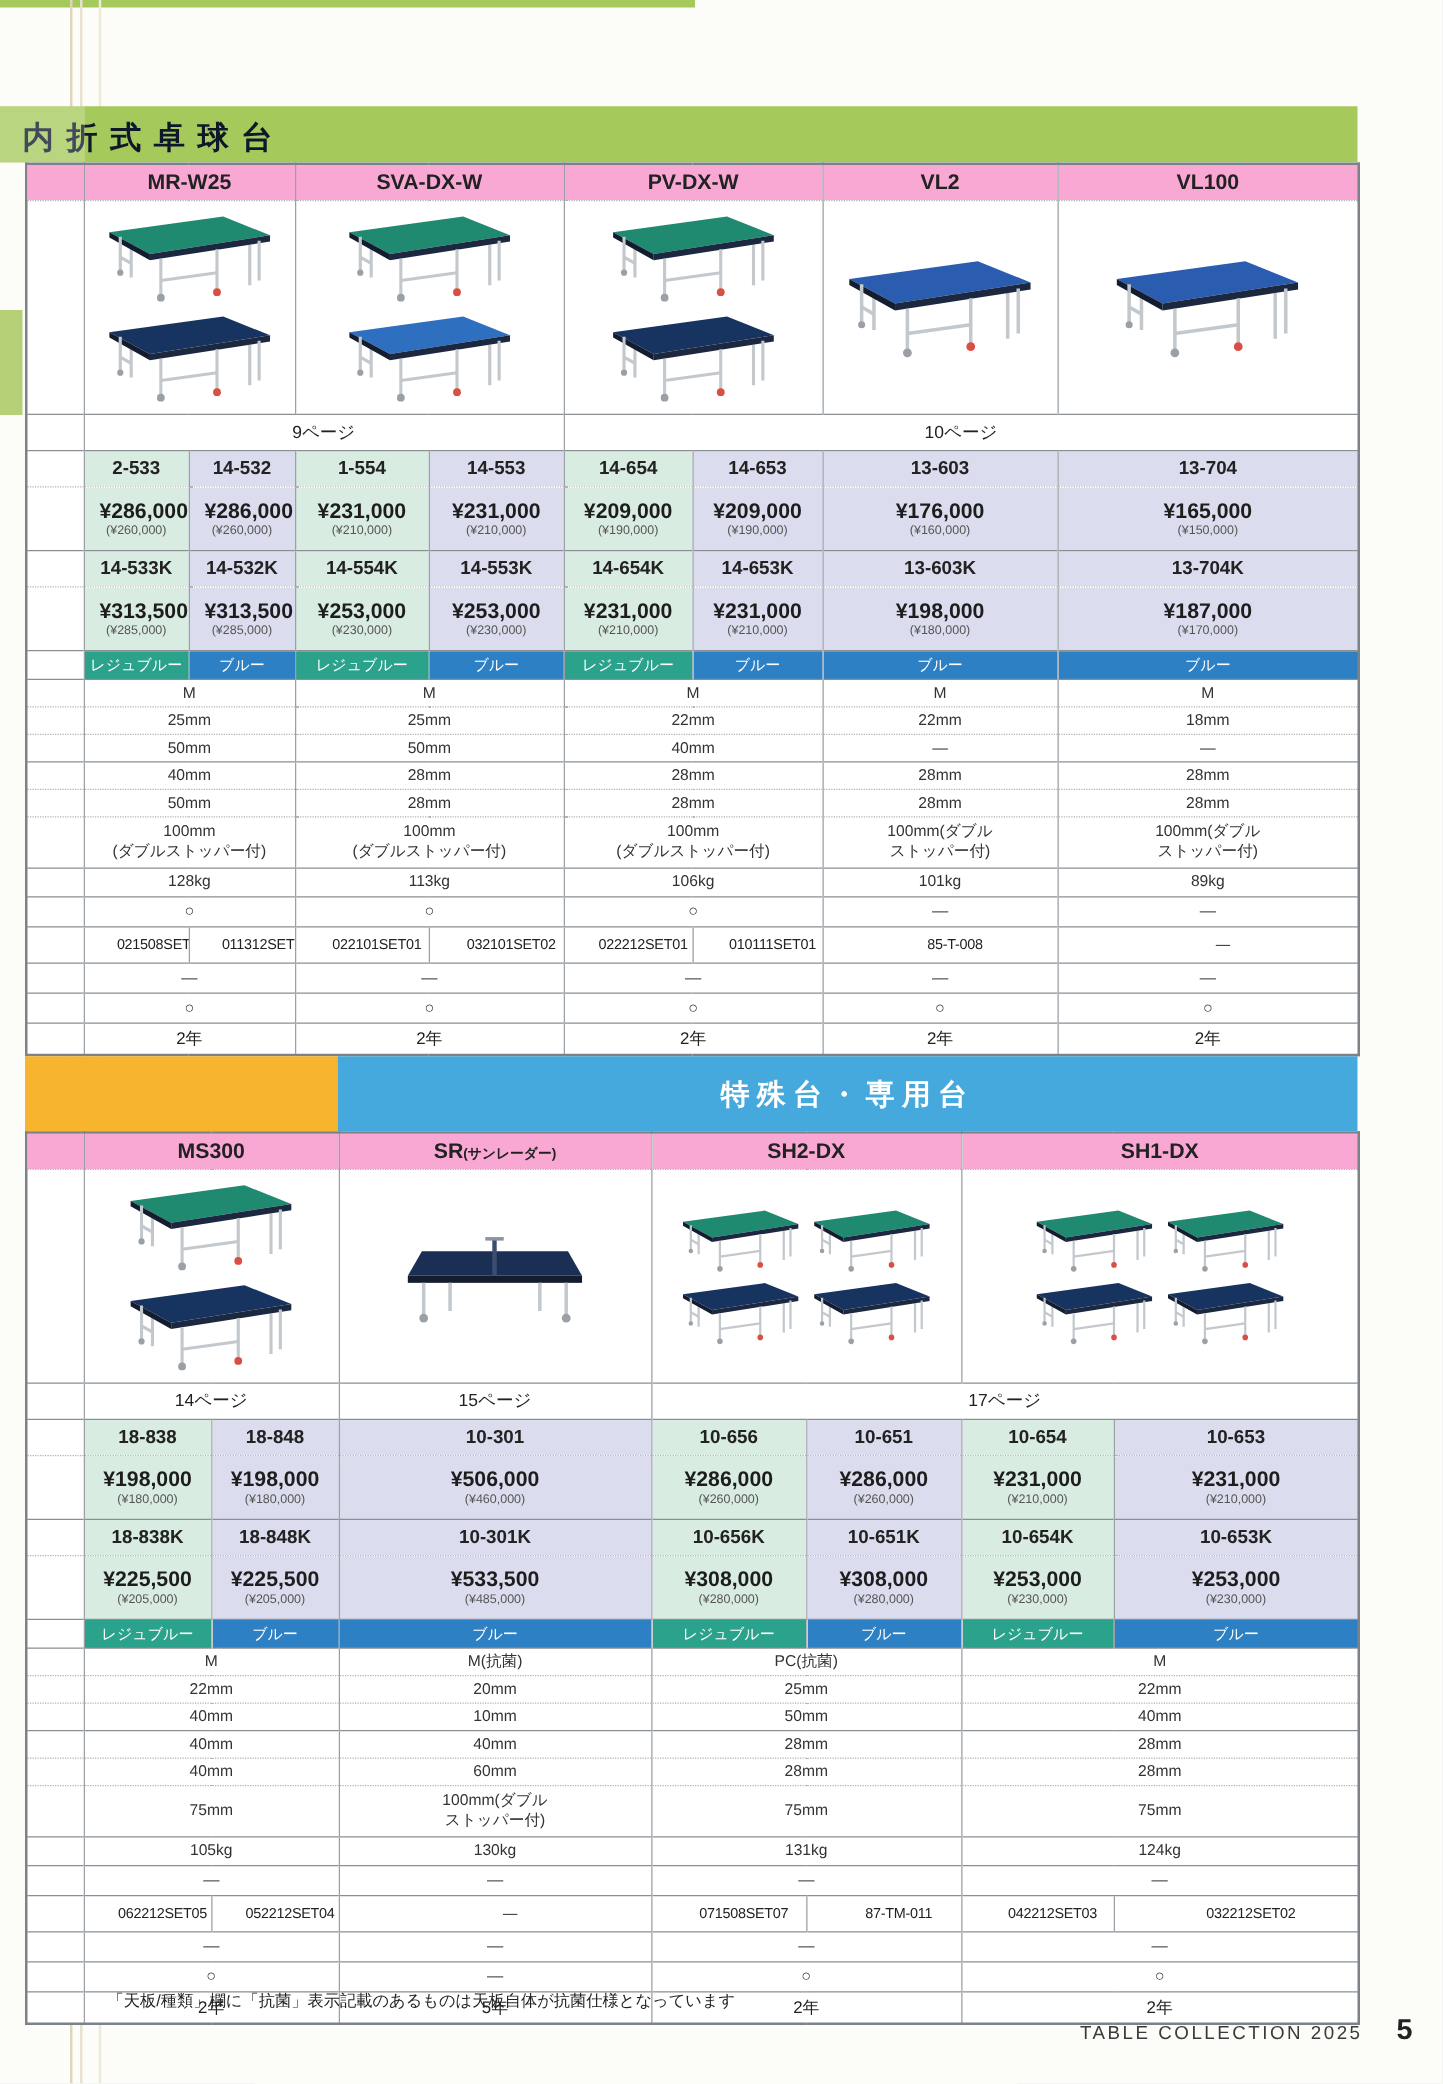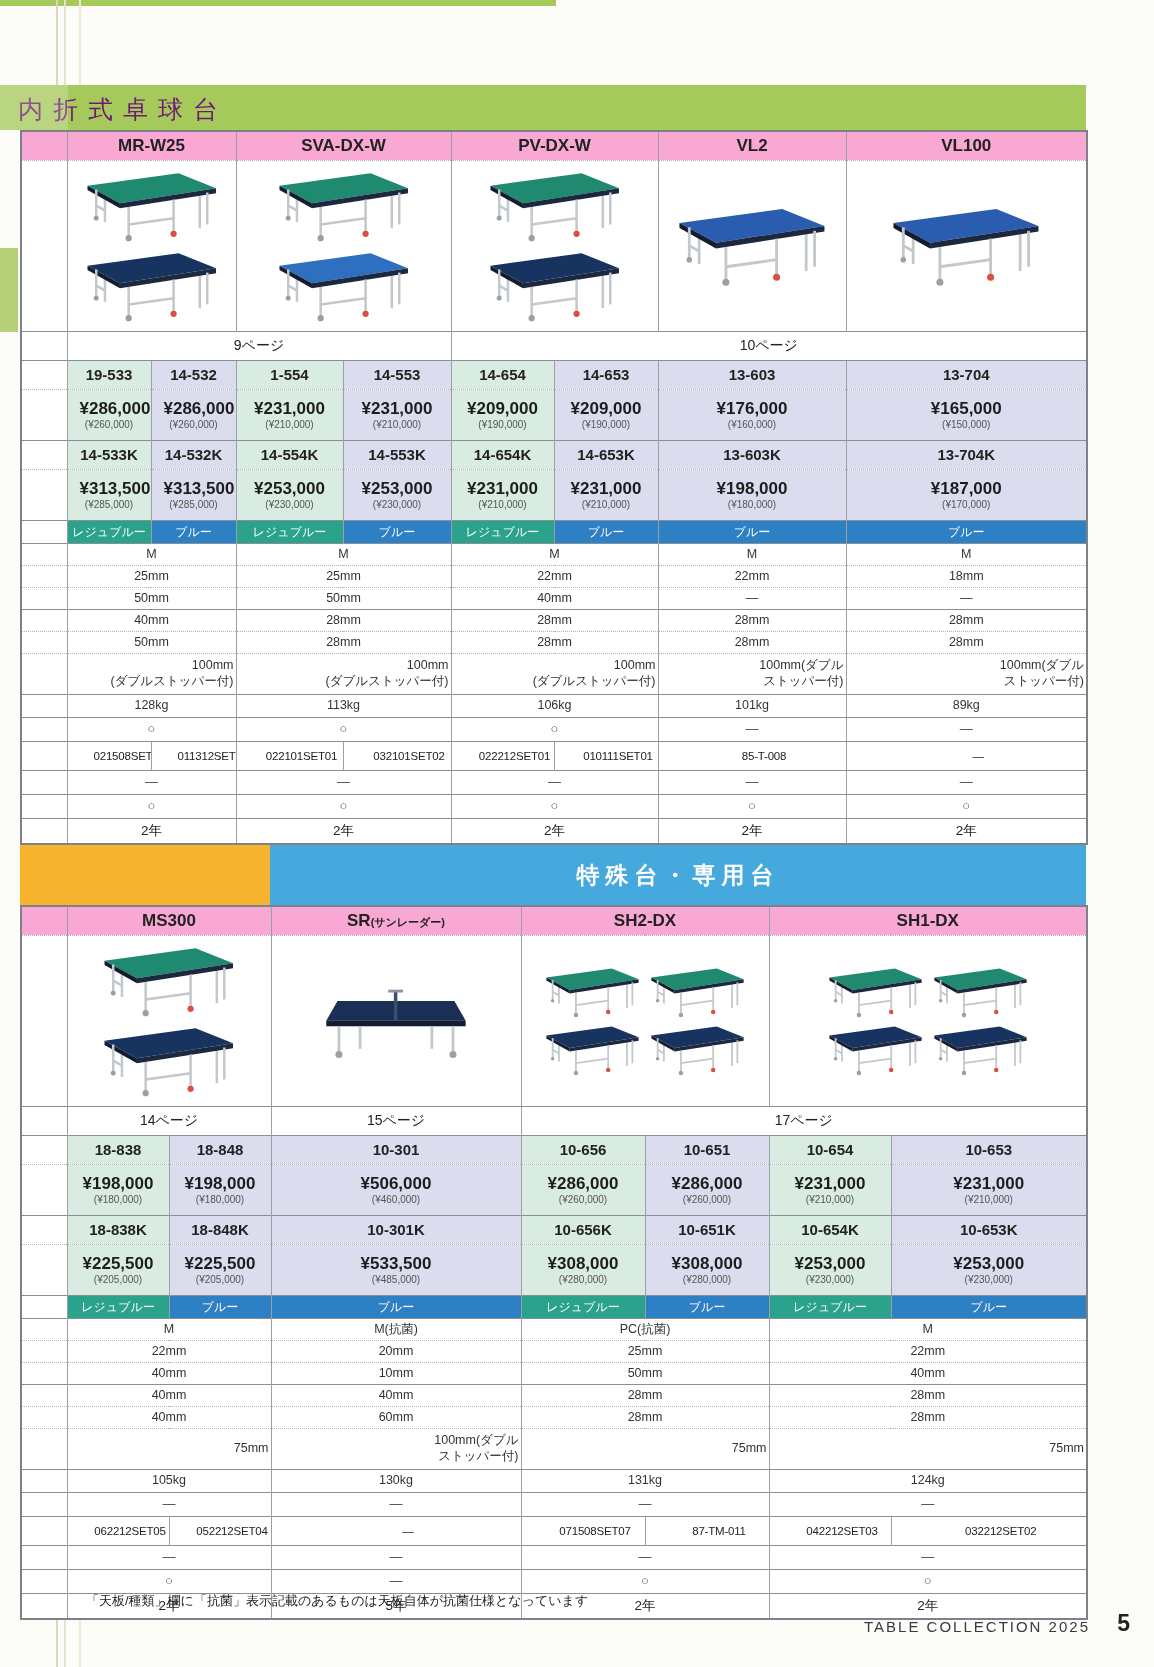--- a/index.html
+++ b/index.html
@@ -9,21 +9,21 @@
   
   .gutline{position:absolute;top:0;bottom:0;width:2px;}
   .gl1{left:56px;background:#ddd6bd;}
   .gl2{left:64px;background:#e7e2cc;}
   .gl3{left:79px;background:#efead8;}
 
   
   .topstrip{position:absolute;left:0;top:0;width:556px;height:6px;background:#a6c95c;}
   .band-green{position:absolute;left:0;top:85px;width:1086px;height:45px;background:#a6c95c;}
   .band-green .lighten{position:absolute;left:0;top:0;width:68px;height:100%;background:rgba(255,255,255,.22);}
-  .band-green h1{margin:0;padding:8px 0 0 18px;font-size:25px;letter-spacing:10px;color:#701a75;font-weight:400;}
+  .band-green h1{margin:0;padding:8px 0 0 18px;font-size:25px;letter-spacing:10px;color:#0f172a;font-weight:700;}
   .leftgreen{position:absolute;left:0;top:248px;width:18px;height:84px;background:#b5d077;}
   .block-orange{position:absolute;left:20px;top:845px;width:250px;height:60px;background:#f6b42f;}
   .band-blue{position:absolute;left:270px;top:845px;width:816px;height:60px;background:#46a9dd;}
   .band-blue h2{margin:0;text-align:center;padding-top:15px;font-size:23px;letter-spacing:6px;color:#fff;font-weight:700;}
 
   
   table.spec{position:absolute;left:20px;border-collapse:collapse;table-layout:fixed;width:1066px;background:#fff;border:2px solid #7d8288;}
   #table1{top:130px;}
   #table2{top:905px;}
   td{border-left:1px solid #9aa0a5;border-top:1px dotted #b3b3b3;text-align:center;vertical-align:middle;
@@ -39,21 +39,21 @@
   tr.chiprow td{font-size:12px;height:22px;padding:0;}
   tr.names td{height:26px;font-size:17px;font-weight:600;color:#222;background:#f9a8d4;}
   tr.names td small{font-size:11px;font-weight:600;}
   tr.imgs td{height:170px;background:#fff;padding:0;}
   tr.pref td{height:26px;font-size:14px;color:#222;background:#fff;}
   tr.mdl td{height:26px;font-size:15px;font-weight:700;color:#222;}
   tr.prc td{height:46px;padding:2px 12px;}
   .pmain{font-size:17px;font-weight:700;color:#1d1d1d;line-height:1.1;}
   .psub{font-size:10px;color:#555;line-height:1.1;margin-top:1px;}
   tr.sp td{height:19px;}
-  tr.sp2 td{height:38px;text-align:right;}
+  tr.sp2 td{height:38px;}
   tr.kg td{height:20px;}
   tr.mk td{height:21px;font-size:13px;color:#444;}
   tr.sets td{height:26px;font-size:11.5px;color:#222;letter-spacing:-0.2px;padding-left:26px;}
   tr.yr td{height:22px;font-size:13.5px;color:#222;}
 
   
   .imgbox{display:flex;flex-direction:column;align-items:center;justify-content:center;height:168px;gap:2px;}
   .imgbox svg{display:block;}
   .imgbox.single svg{height:88px;}
   .imgbox.duo svg{height:78px;}
@@ -175,21 +175,21 @@
     </tr>
     <tr class="pref sl">
       <td class="gut"></td>
       <td colspan="4">9ページ</td>
       <td colspan="4">10ページ</td>
     </tr>
     </tbody>
       <tbody>
         <tr class="sl mdl">
           <td class="gut"></td>
-          <td class="g">19-533</td>
+          <td class="g">2-533</td>
           <td class="p">14-532</td>
           <td class="g">1-554</td>
           <td class="p">14-553</td>
           <td class="g">14-654</td>
           <td class="p">14-653</td>
           <td class="p">13-603</td>
           <td class="p">13-704</td>
         </tr>
         <tr class="prc">
           <td class="gut"></td>

